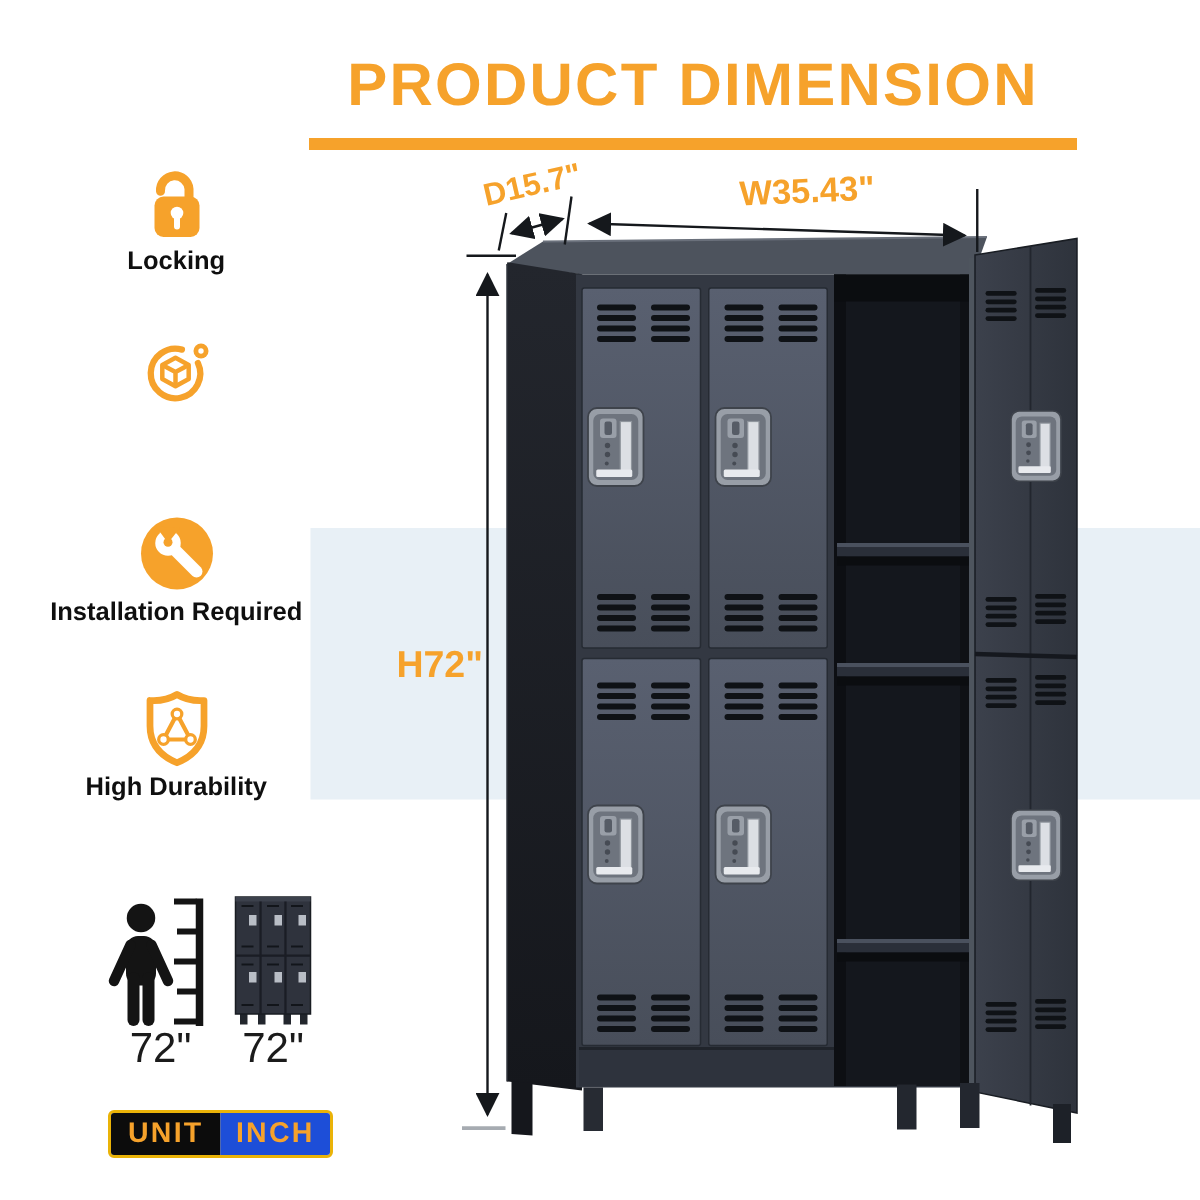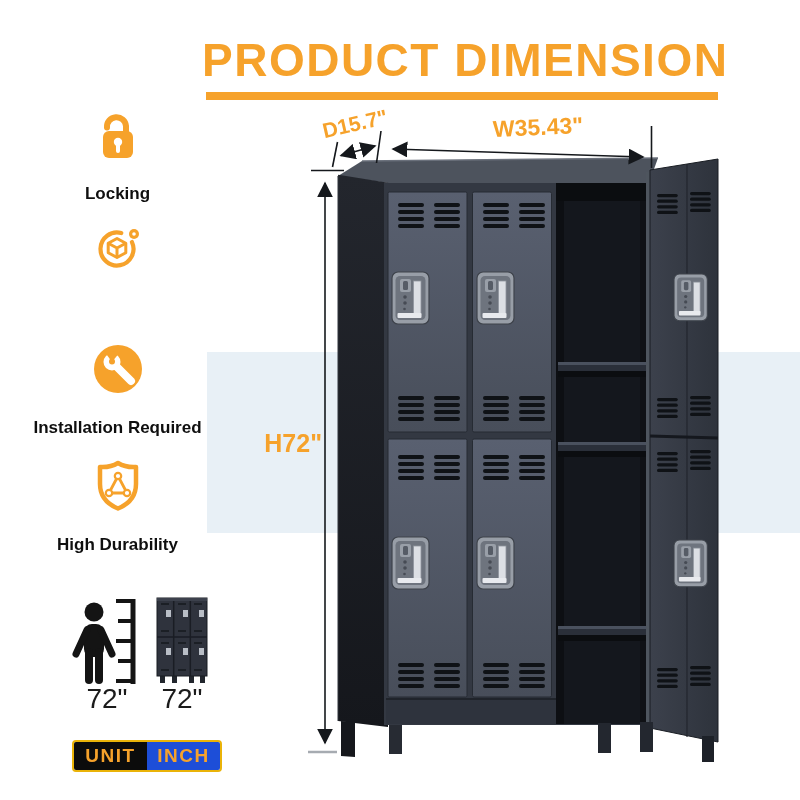--- a/index.html
+++ b/index.html
@@ -10,30 +10,30 @@
   #canvas{
     position:relative;width:800px;height:800px;background:#fff;overflow:hidden;
     font-family:"Liberation Sans", sans-serif;
   }
   .band{
     position:absolute;left:207px;top:352px;width:593px;height:181px;
     background:#E8F0F6;
   }
   .title{
     position:absolute;left:202px;top:36px;width:520px;text-align:center;
-    font-size:46px;font-weight:bold;letter-spacing:1.5px;color:var(--orange);
+    font-size:40px;font-weight:bold;letter-spacing:1.5px;color:var(--orange);
     line-height:1.05;white-space:nowrap;
   }
   .title-underline{
     position:absolute;left:206px;top:92px;width:512px;height:8px;background:var(--orange);
   }
   .feature{position:absolute;left:10px;width:215px;text-align:center;}
   .feature .ic{display:block;margin:0 auto;}
   .feature .lbl{
-    margin-top:24px;font-size:17px;font-weight:bold;color:#0f0f0f;white-space:nowrap;
+    margin-top:4px;font-size:17px;font-weight:bold;color:#0f0f0f;white-space:nowrap;
   }
   .f1{top:112px}.f2{top:224px}.f3{top:344px}.f4{top:459px}
   .dim{position:absolute;color:var(--orange);font-weight:bold;white-space:nowrap;}
   .dim-d{left:300px;top:112px;width:110px;text-align:center;font-size:21px;transform:rotate(-13deg);}
   .dim-w{left:438px;top:114px;width:200px;text-align:center;font-size:23px;transform:rotate(-2.5deg);}
   .dim-h{left:246px;top:429px;width:76px;text-align:right;font-size:25px;}
   .scale-num{position:absolute;font-size:28px;color:#1b1b1b;text-align:center;}
   .s1{left:76px;top:683px;width:62px;}
   .s2{left:151px;top:683px;width:62px;}
   .unit-badge{

